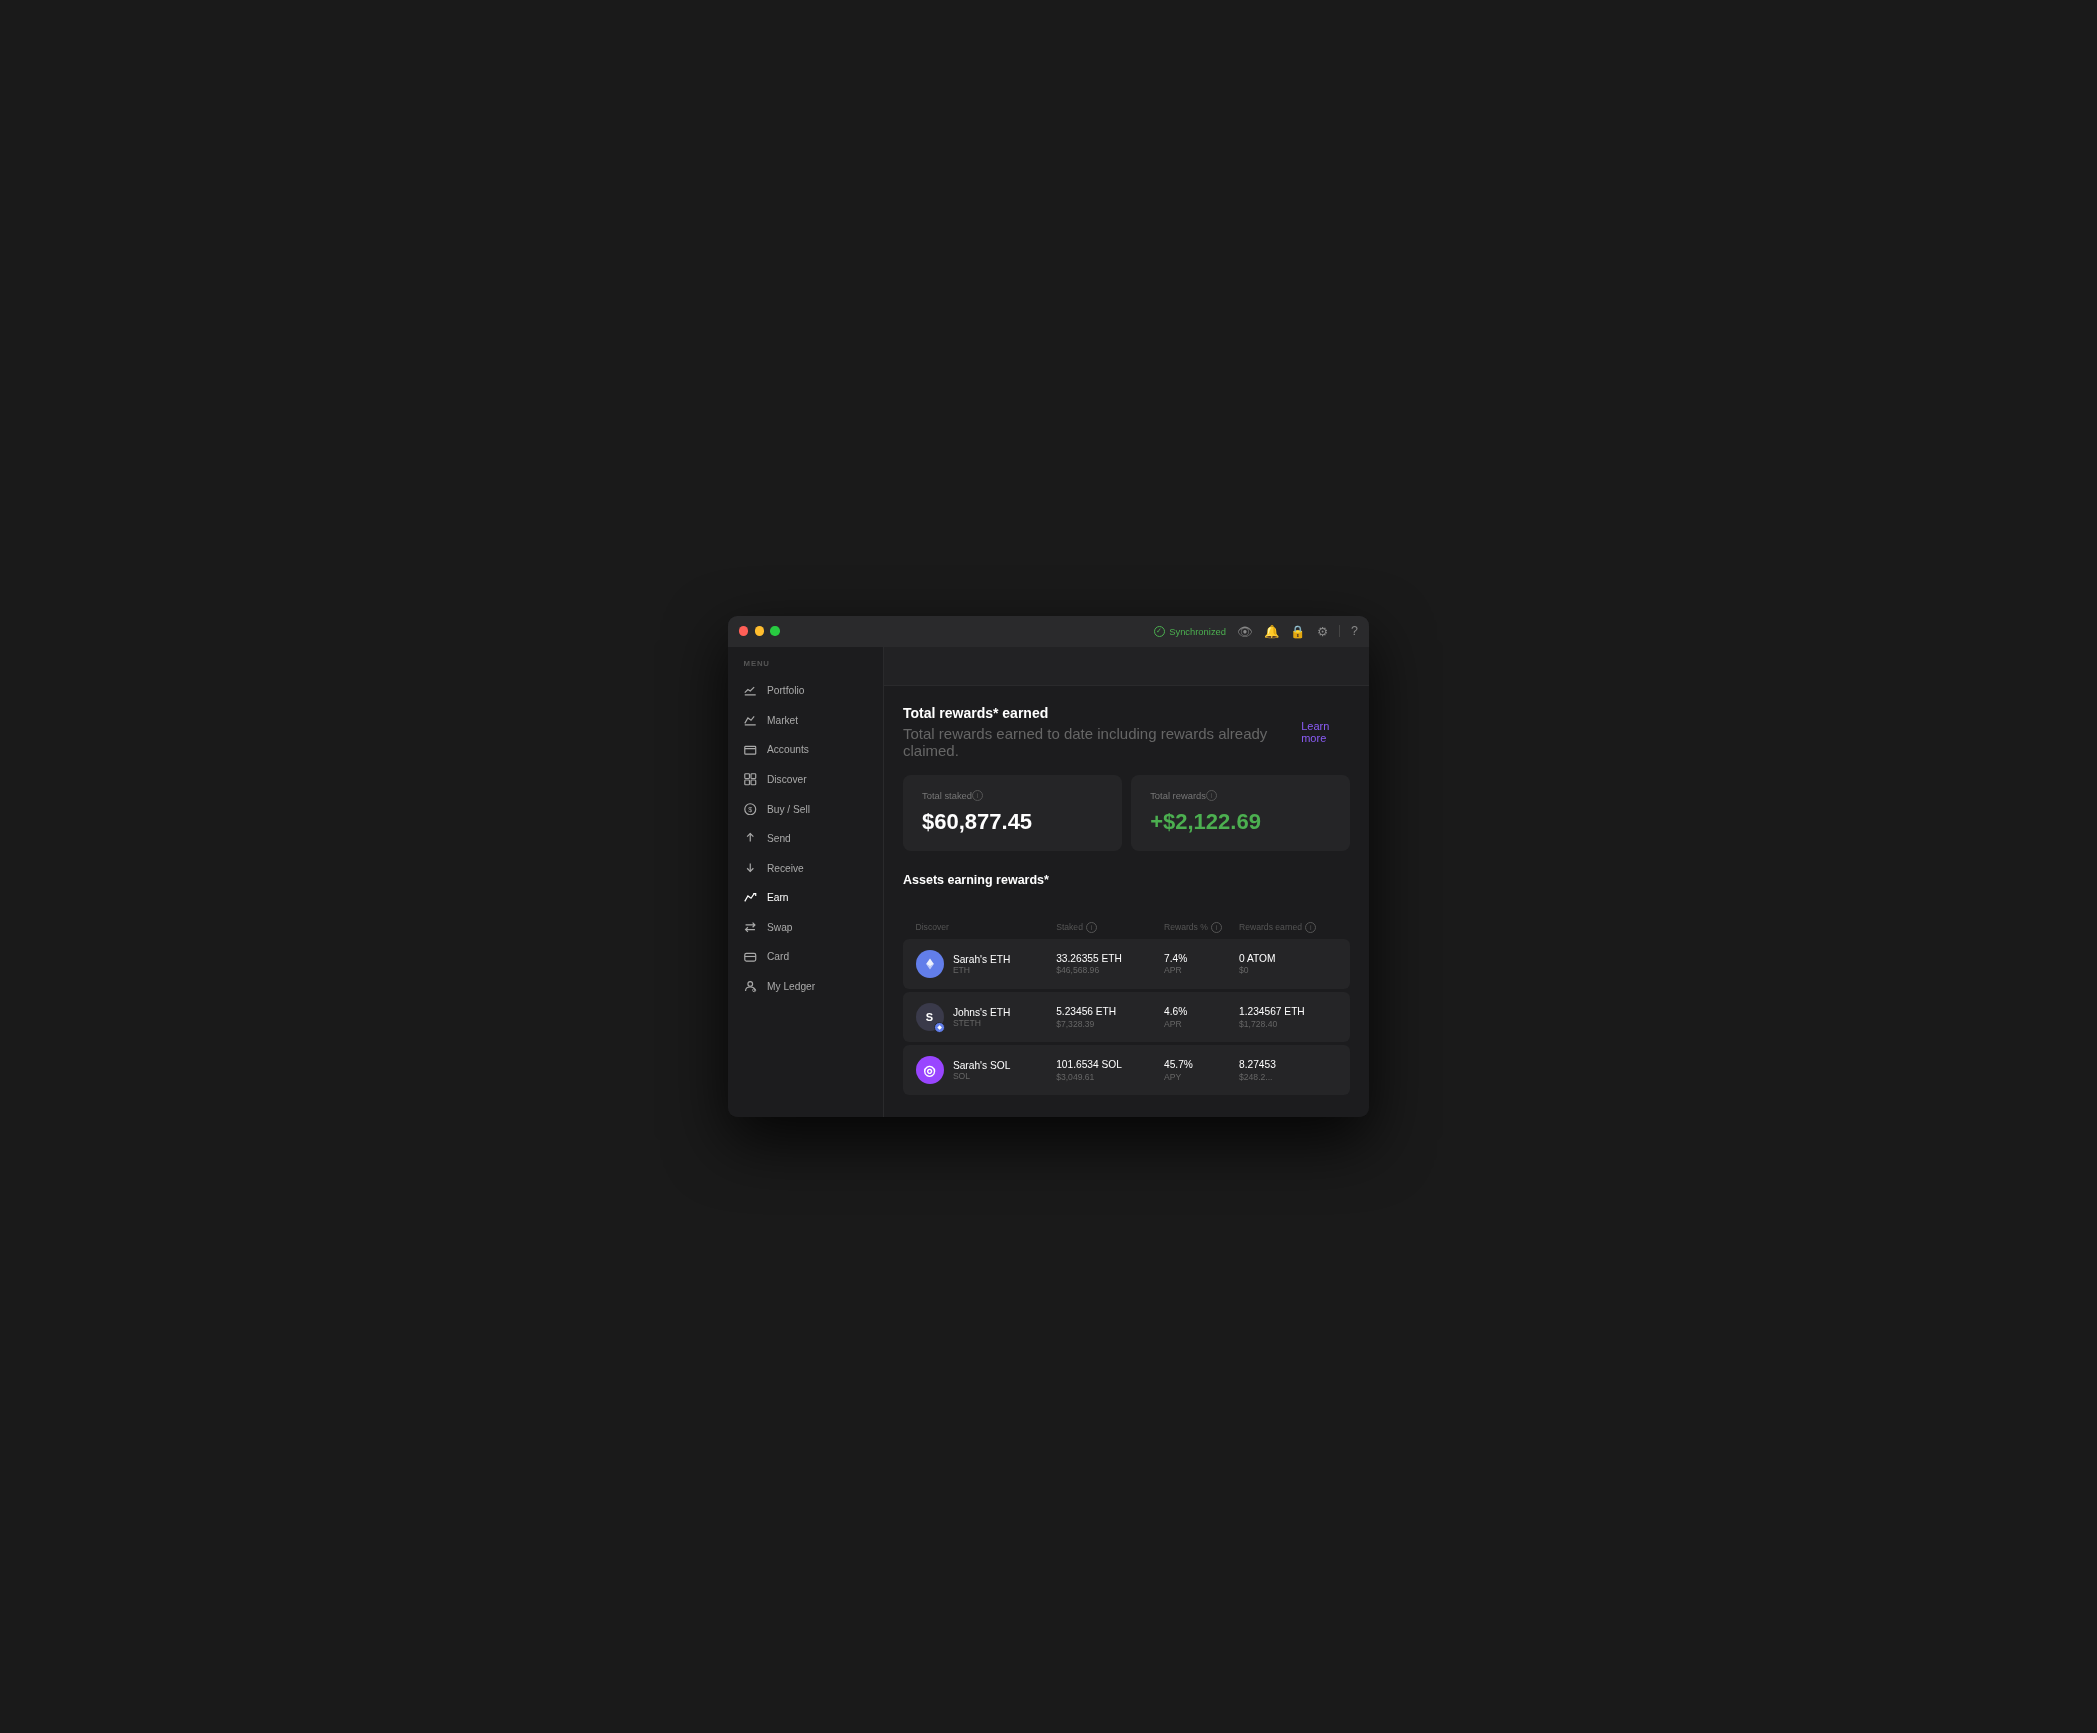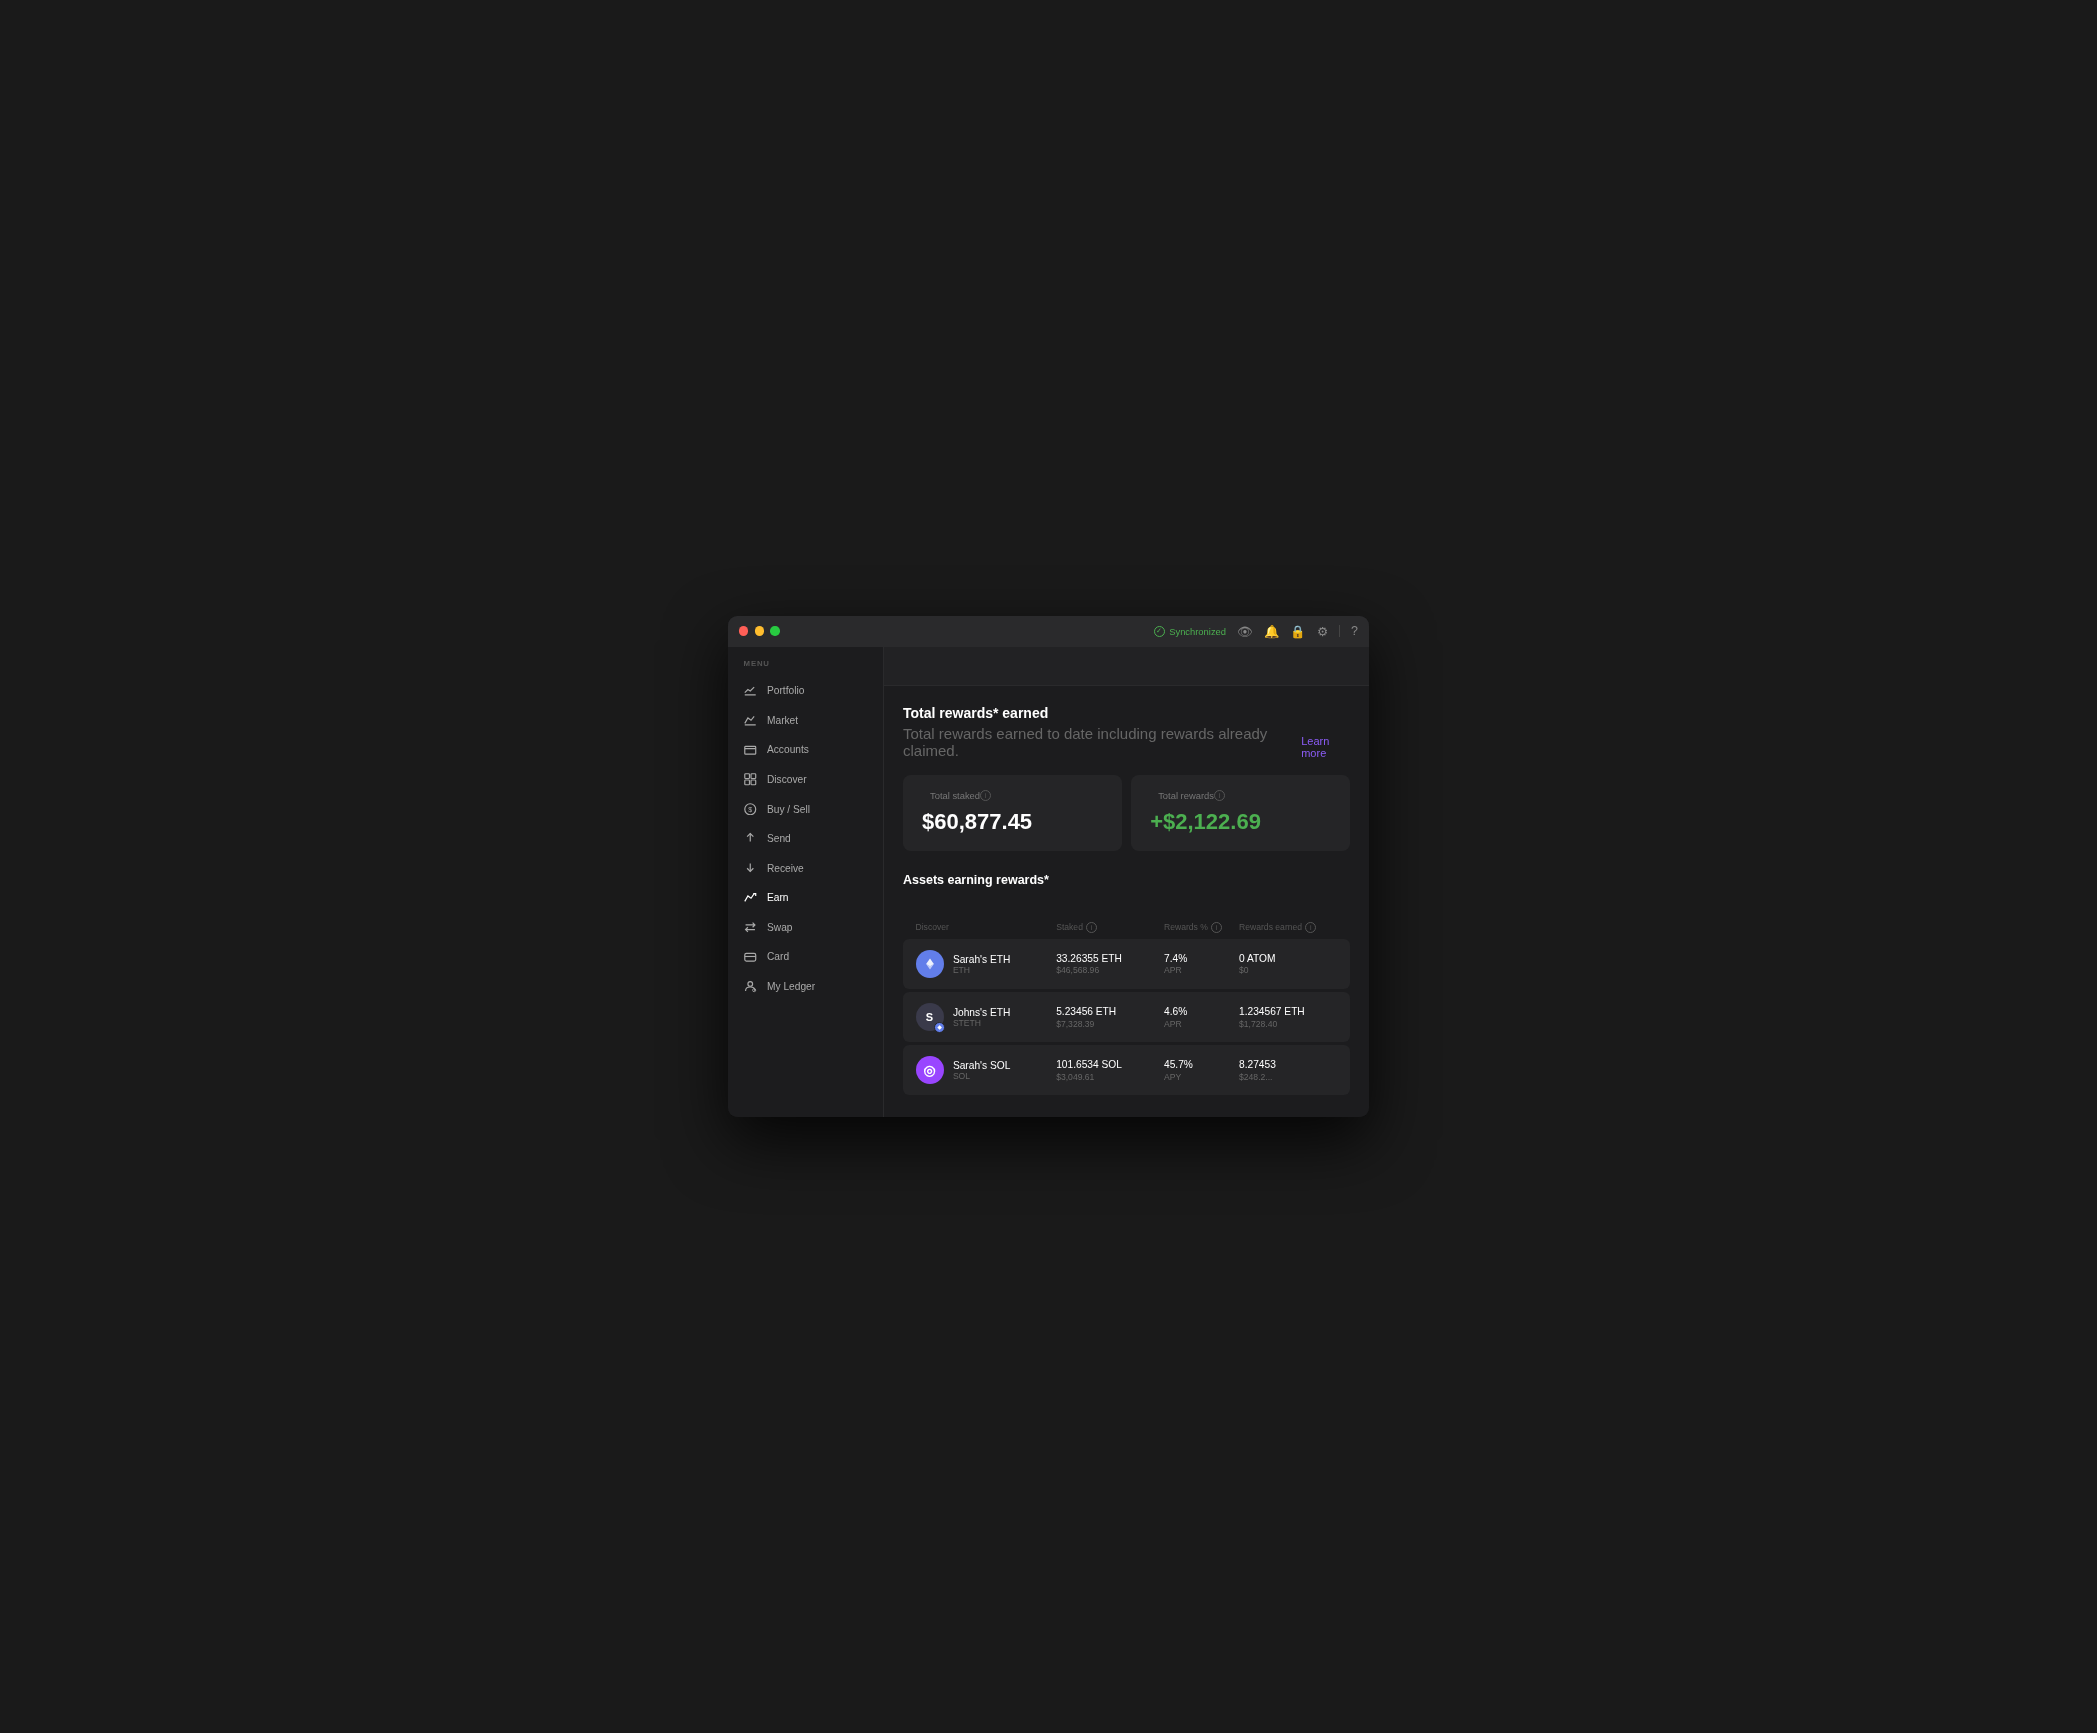--- a/index.html
+++ b/index.html
@@ -176,21 +176,21 @@
     }
 
     
     .inner-content {
       padding: 19px;
     }
 
     .rewards-header {
       display: flex;
       justify-content: space-between;
-      align-items: flex-end;
+      align-items: center;
       margin-bottom: 15.6px;
     }
 
     .rewards-title {
       font-size: 14px;
       font-weight: 600;
       color: #fff;
       margin-bottom: 4.7px;
     }
 
@@ -222,21 +222,20 @@
       padding: 15.6px 19px;
     }
 
     .stat-label {
       font-size: 9.4px;
       color: #777;
       margin-bottom: 7.8px;
       display: flex;
       align-items: center;
       gap: 0;
-      margin-left: 8px;
     }
 
     .stat-info-icon {
       width: 11px;
       height: 11px;
       border: 0.8px solid #555;
       border-radius: 50%;
       display: flex;
       align-items: center;
       justify-content: center;

